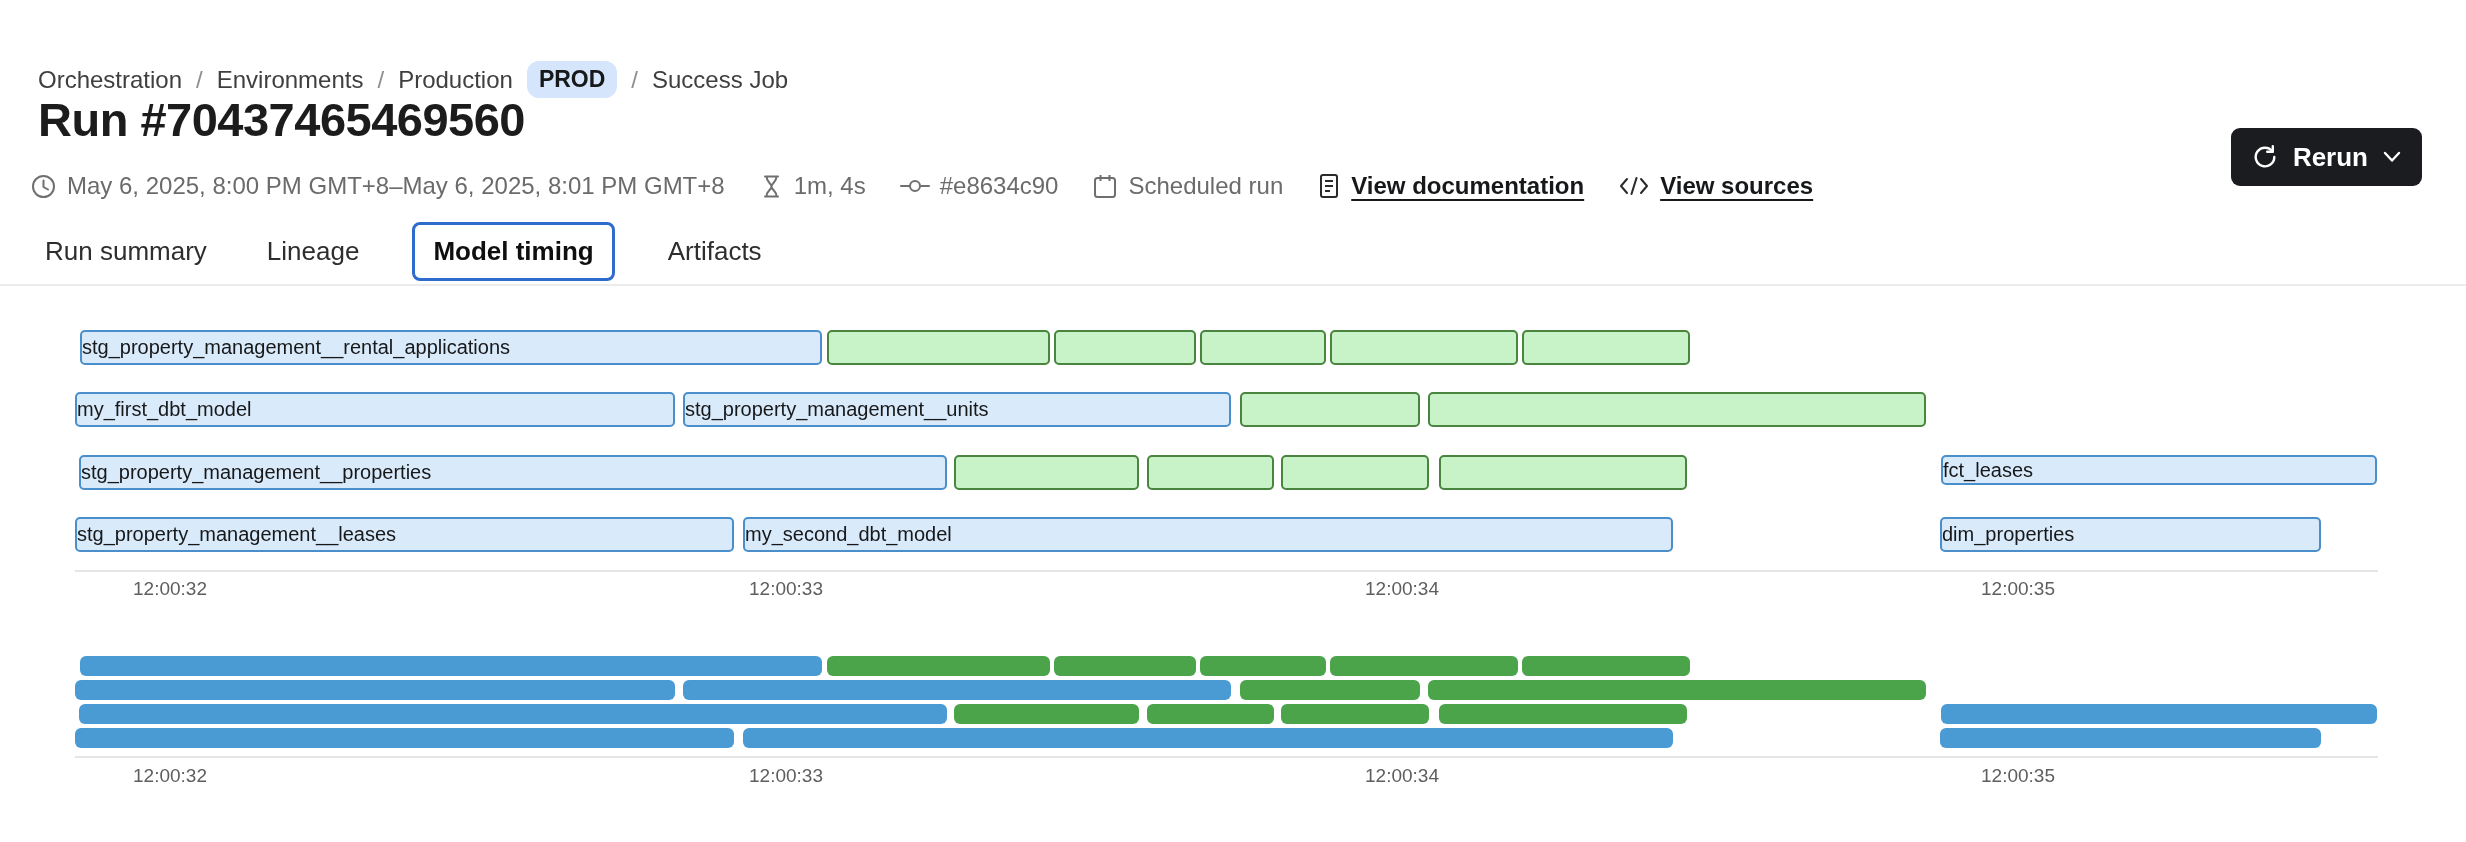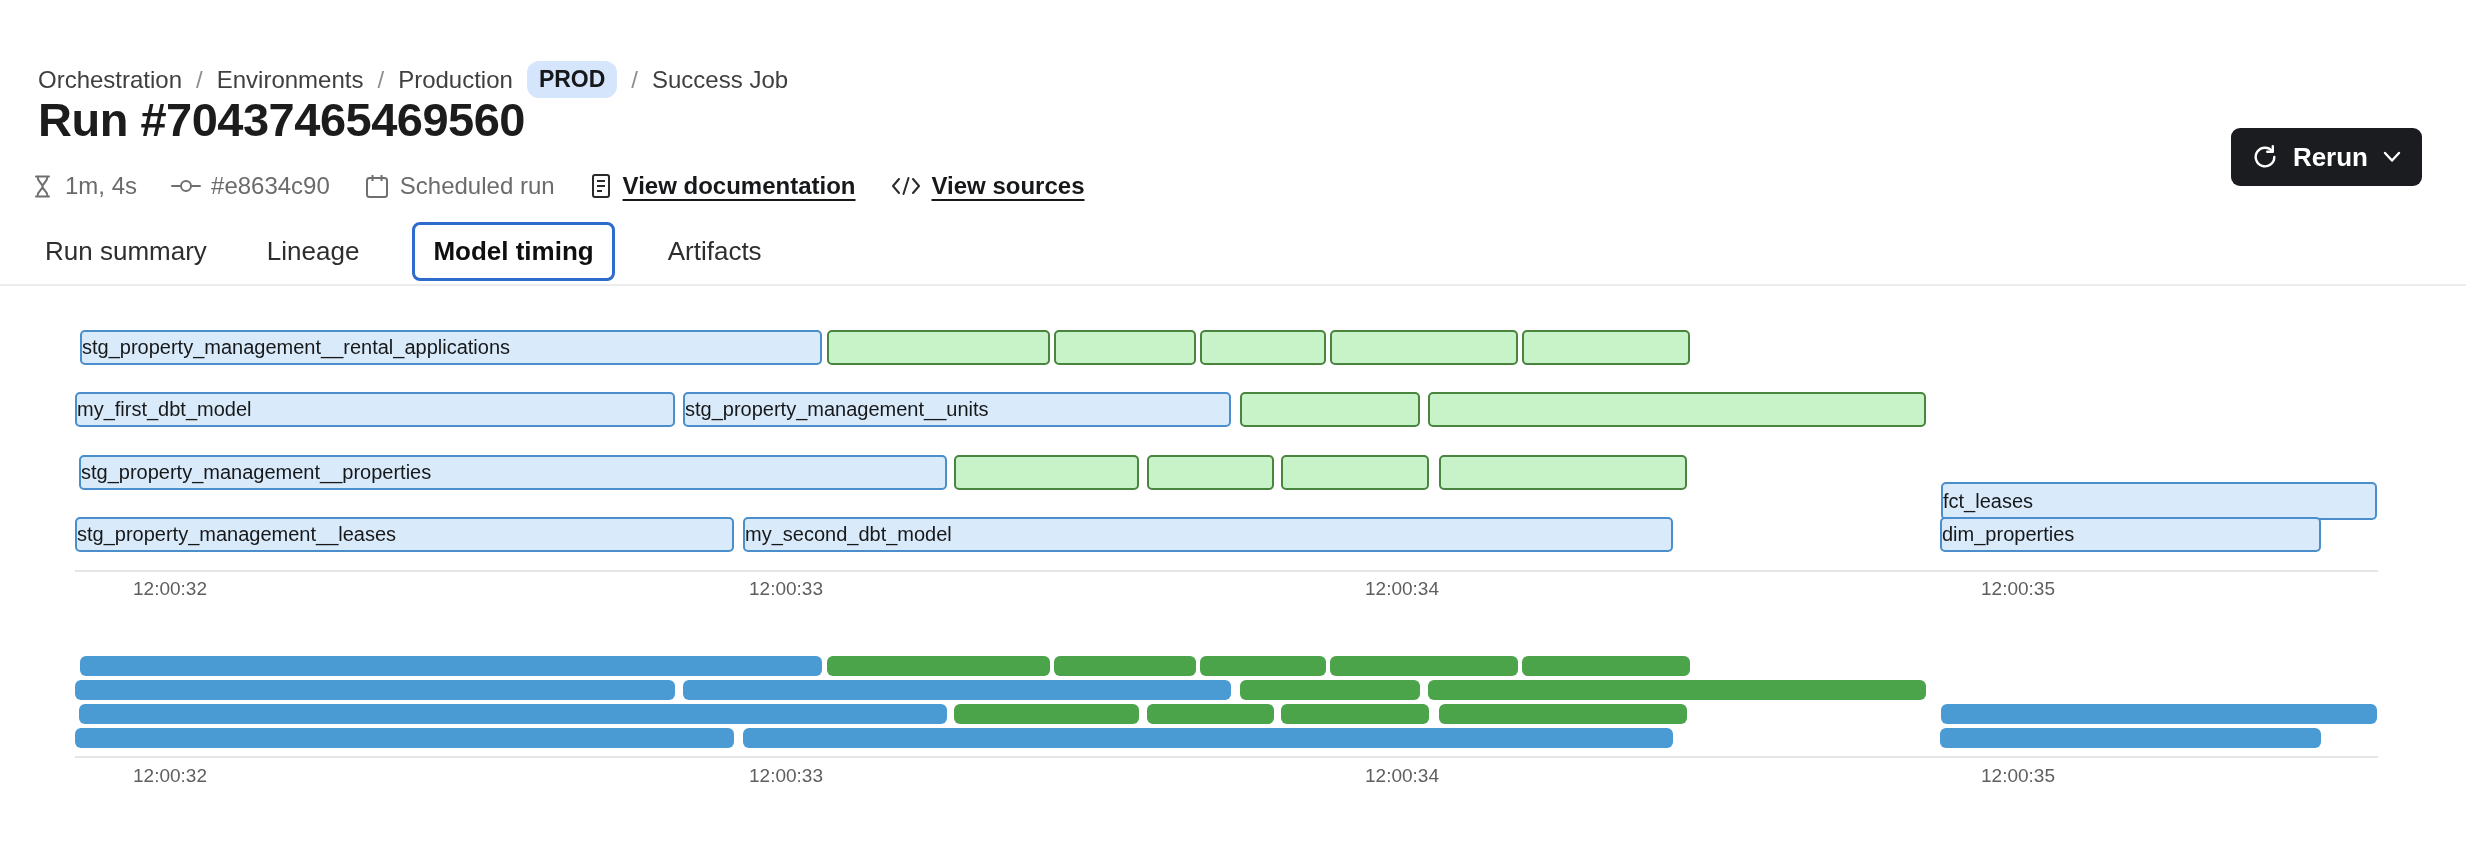--- a/index.html
+++ b/index.html
@@ -115,20 +115,29 @@
   </span>
   <span>Rerun</span>
   <span style="display:flex;">
     <svg width="20" height="14" viewBox="0 0 20 14" fill="none" stroke="#ffffff" stroke-width="2.4" stroke-linecap="round" stroke-linejoin="round">
         <polyline points="3,3 10,10.5 17,3"></polyline>
       </svg>
   </span>
 </button>
 
 <div class="meta-row">
+  <div class="meta-item">
+    <span style="display:flex;">
+      <svg width="27" height="27" viewBox="0 0 27 27" fill="none" stroke="#6f6f6f" stroke-width="2">
+          <circle cx="13.5" cy="13.5" r="10.5"></circle>
+          <polyline points="13.5,7.5 13.5,14 18,16.5" stroke-linecap="round" stroke-linejoin="round"></polyline>
+        </svg>
+    </span>
+    <span>May 6, 2025, 8:00 PM GMT+8–May 6, 2025, 8:01 PM GMT+8</span>
+  </div>
   <div class="meta-item">
     <span style="display:flex;">
       <svg width="25" height="27" viewBox="0 0 25 27" fill="none" stroke="#6f6f6f" stroke-width="2" stroke-linecap="round">
         <path d="M6 3.5h13M6 23.5h13M7.5 3.5c0 6 5 6.5 5 10s-5 4-5 10M17.5 3.5c0 6-5 6.5-5 10s5 4 5 10"></path>
       </svg>
     </span>
     <span>1m, 4s</span>
   </div>
   <div class="meta-item">
     <span style="display:flex;">
@@ -191,21 +200,21 @@
       <div class="bar green" style="left: 1522px; width: 168px; top: 330px; height: 35px;"></div>
       <div class="bar blue" style="left: 75px; width: 600px; top: 392px; height: 35px;">my_first_dbt_model</div>
       <div class="bar blue" style="left: 683px; width: 548px; top: 392px; height: 35px;">stg_property_management__units</div>
       <div class="bar green" style="left: 1240px; width: 180px; top: 392px; height: 35px;"></div>
       <div class="bar green" style="left: 1428px; width: 498px; top: 392px; height: 35px;"></div>
       <div class="bar blue" style="left: 79px; width: 868px; top: 455px; height: 35px;">stg_property_management__properties</div>
       <div class="bar green" style="left: 954px; width: 185px; top: 455px; height: 35px;"></div>
       <div class="bar green" style="left: 1147px; width: 127px; top: 455px; height: 35px;"></div>
       <div class="bar green" style="left: 1281px; width: 148px; top: 455px; height: 35px;"></div>
       <div class="bar green" style="left: 1439px; width: 248px; top: 455px; height: 35px;"></div>
-      <div class="bar blue" style="left: 1941px; width: 436px; top: 455px; height: 38px; margin-top: 27px;">fct_leases</div>
+      <div class="bar blue" style="left: 1941px; width: 436px; top: 455px; height: 30px;">fct_leases</div>
       <div class="bar blue" style="left: 75px; width: 659px; top: 517px; height: 35px;">stg_property_management__leases</div>
       <div class="bar blue" style="left: 743px; width: 930px; top: 517px; height: 35px;">my_second_dbt_model</div>
       <div class="bar blue" style="left: 1940px; width: 381px; top: 517px; height: 35px;">dim_properties</div>
     </div>
   <div class="axis-line" style="top:570px;"></div>
   <div>
       <span class="tick" style="left: 170px; top: 578px;">12:00:32</span>
       <span class="tick" style="left: 786px; top: 578px;">12:00:33</span>
       <span class="tick" style="left: 1402px; top: 578px;">12:00:34</span>
       <span class="tick" style="left: 2018px; top: 578px;">12:00:35</span>

